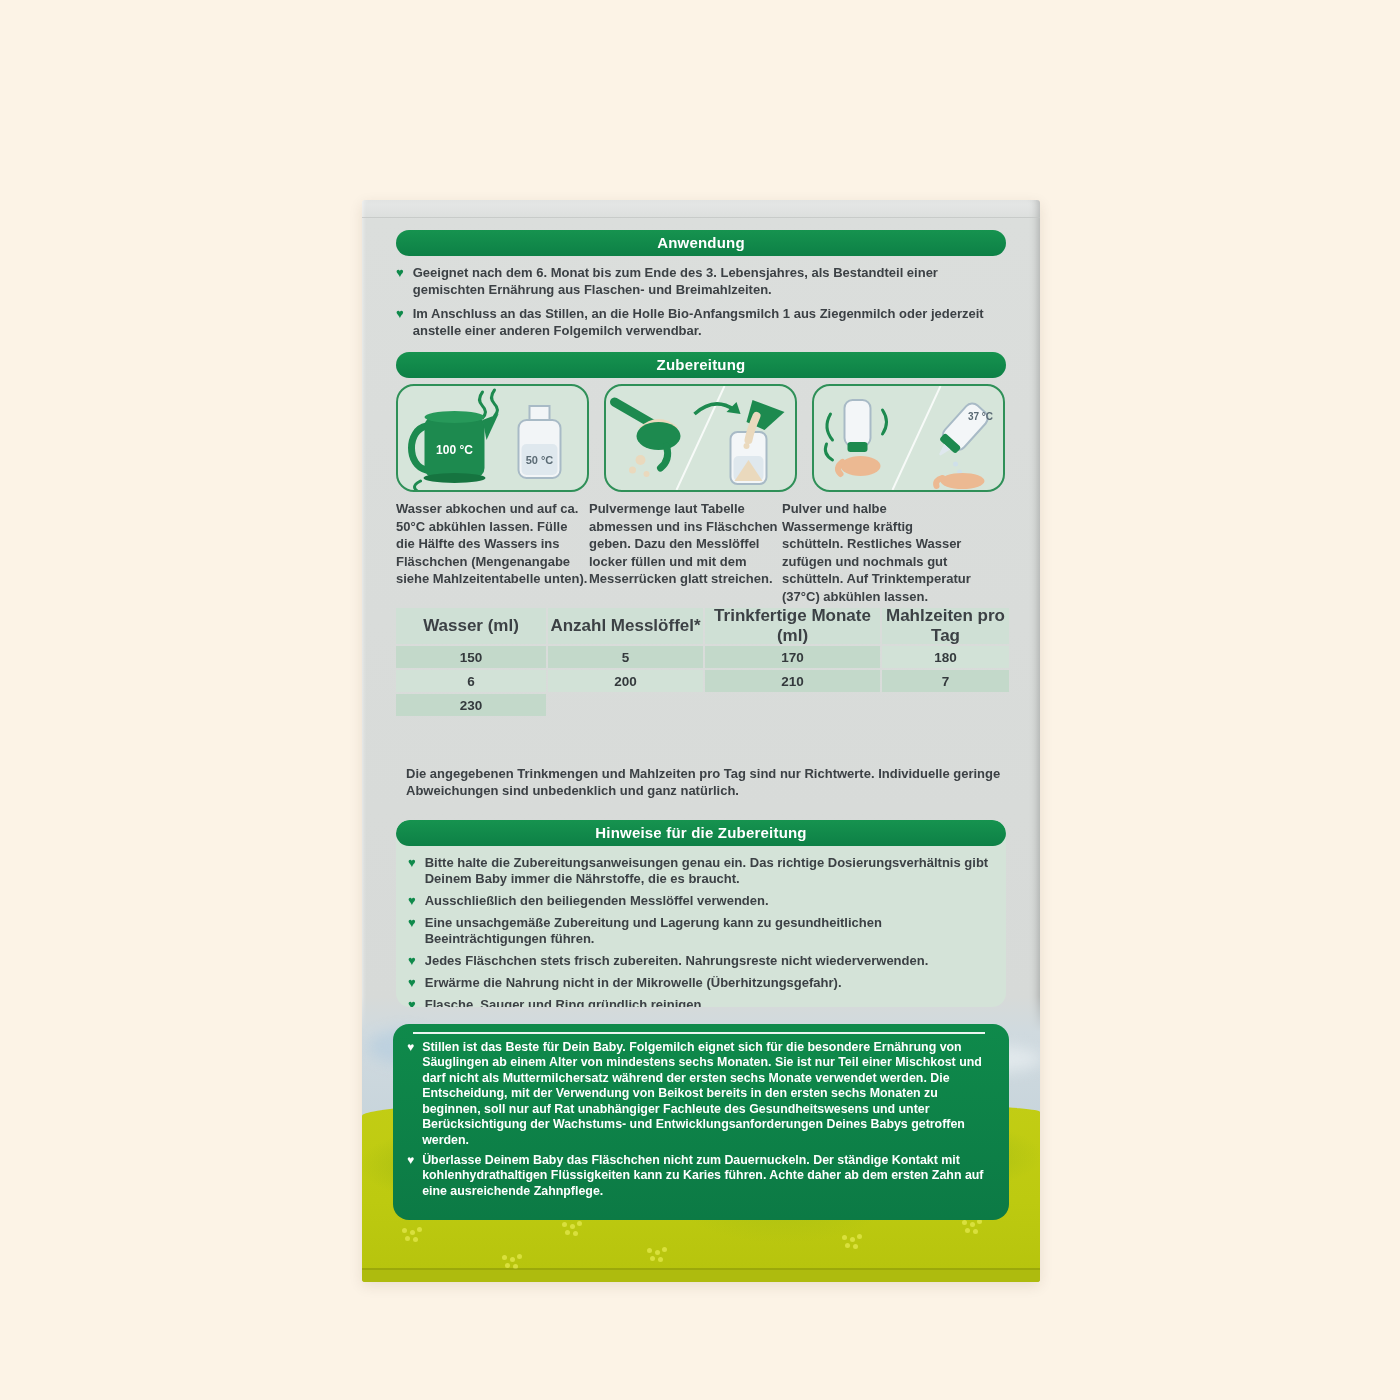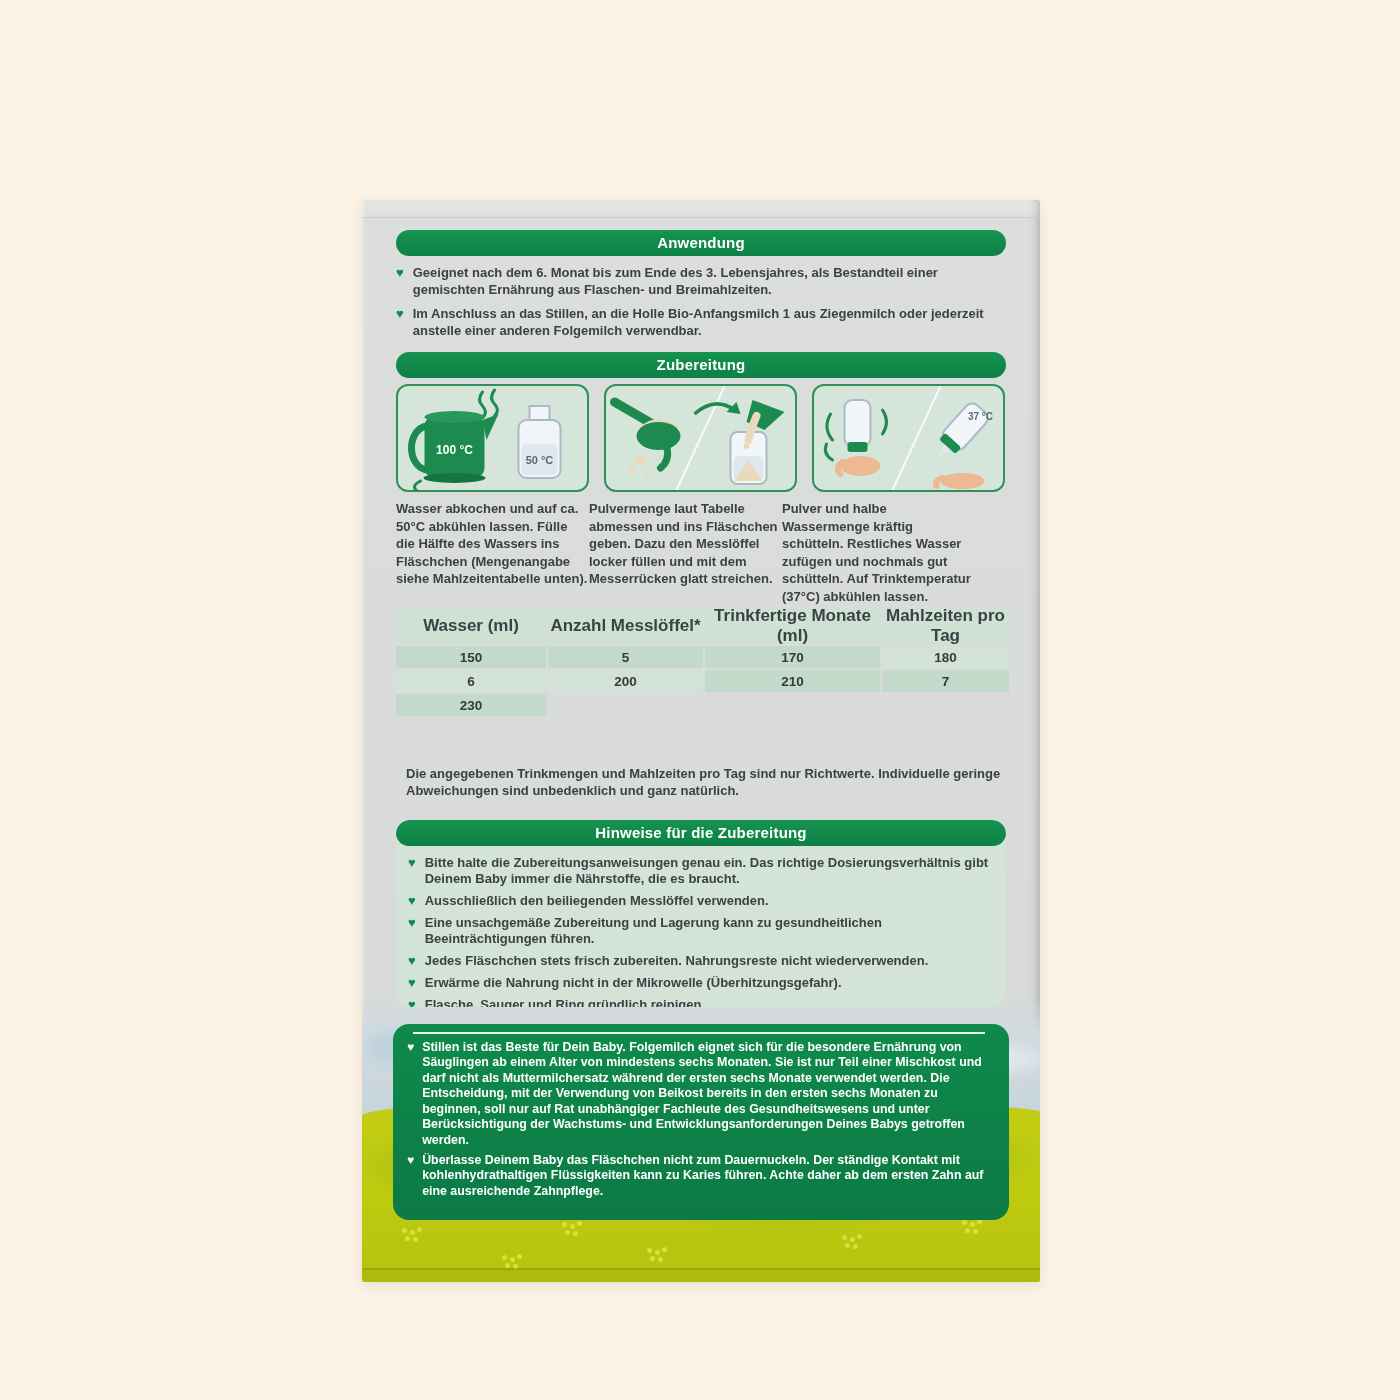--- a/index.html
+++ b/index.html
@@ -53,21 +53,21 @@
   }
 
   .blist .bullet { display:flex; gap:9px; margin-bottom:7px; }
   .hrt { color:#0f8a4b; font-size:13px; line-height:17px; flex:0 0 auto; }
   .btxt { flex:1; font-size:13px; font-weight:bold; color:#3c4145; line-height:17px; }
 
   
   .cards { display:flex; gap:15px; width:610px; }
   .card {
     width:193px; height:108px; background:#d6e5da;
-    border:2.5px solid #2f9058; border-radius:12px; overflow:hidden; position:relative;text-decoration:underline;
+    border:2.5px solid #2f9058; border-radius:18px; overflow:hidden; position:relative;text-decoration:underline;
   }
   .card svg { width:100%; height:100%; display:block; }
 
   .caps { display:flex; gap:0; width:610px; }
   .cap { width:193px; font-size:13px; font-weight:bold; color:#3c4145; line-height:17.5px; }
 
   
   .mt { width:610px; }
   .mt-title {
     height:26px; border-radius:10px 10px 0 0; background:linear-gradient(180deg,#16934f,#0d8046);

